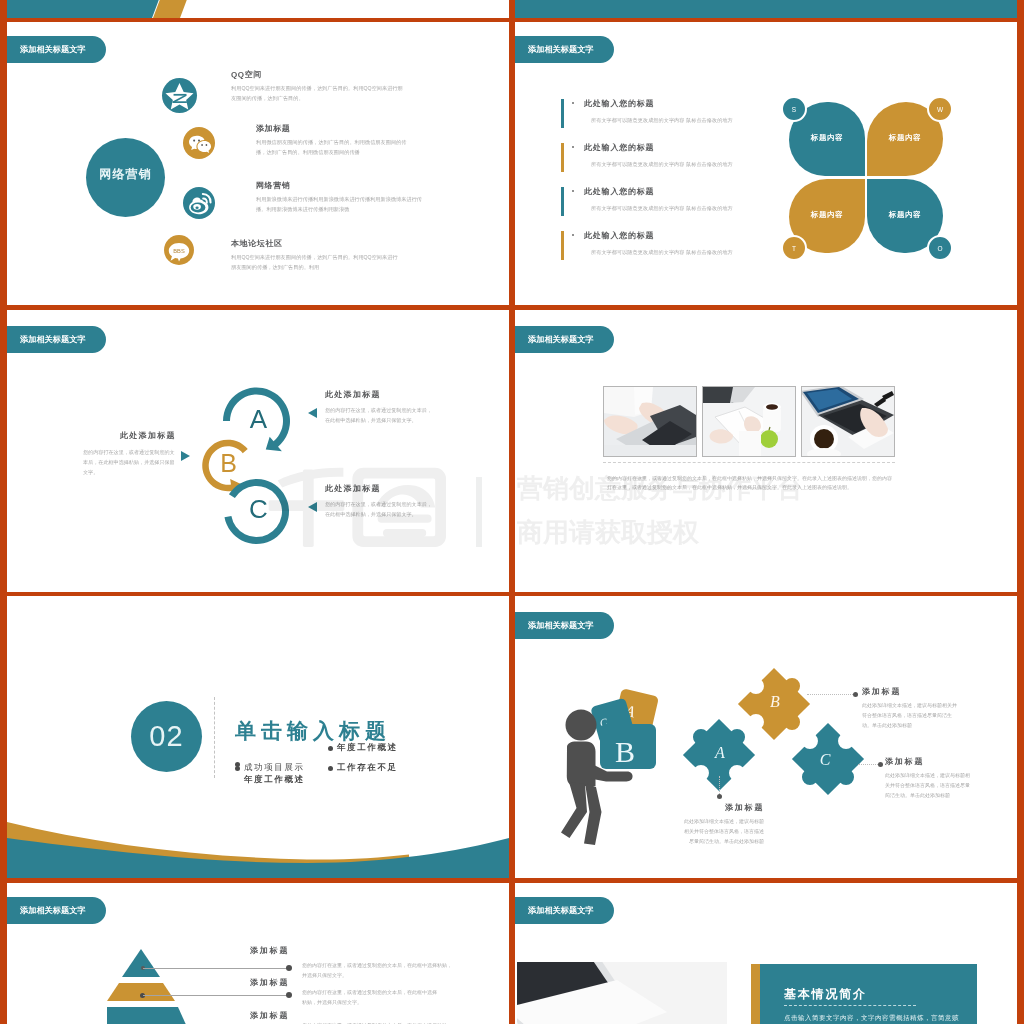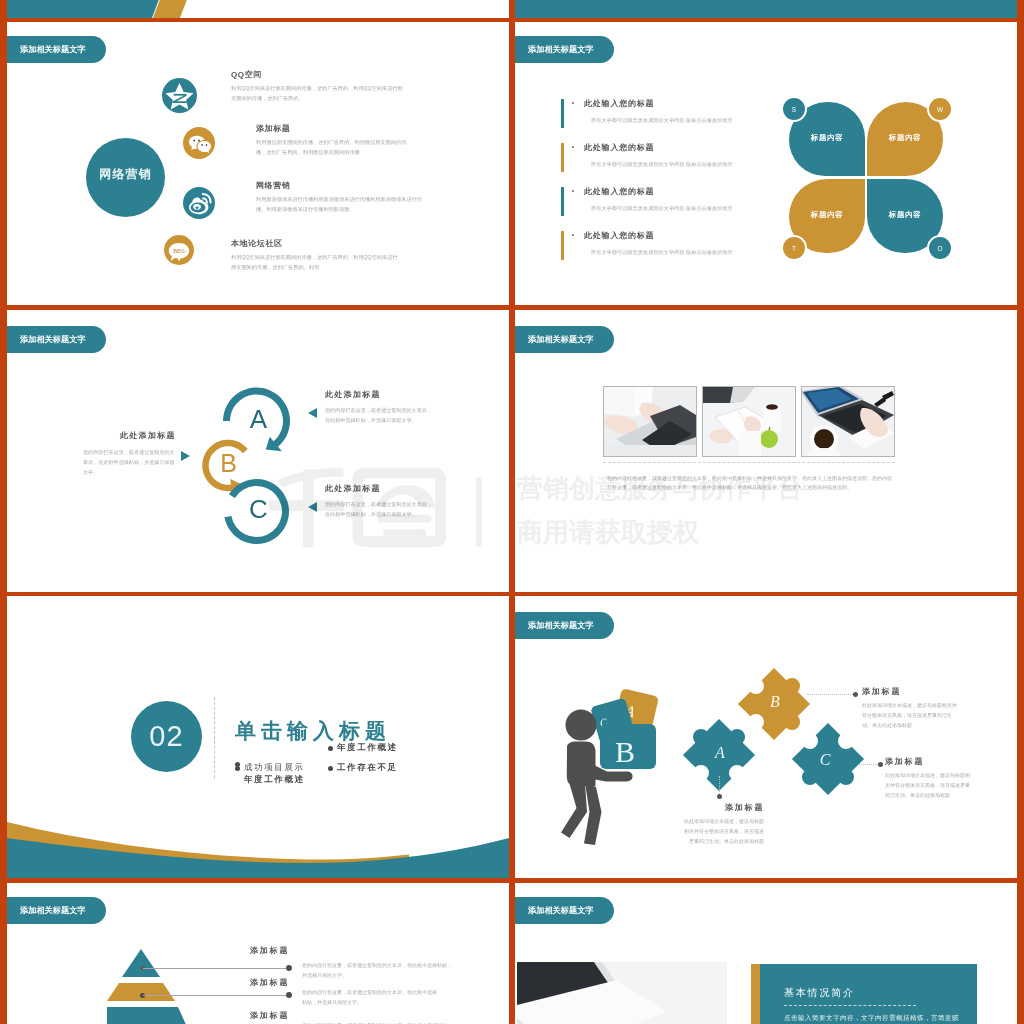--- a/index.html
+++ b/index.html
@@ -394,21 +394,21 @@
       <path d="M-12 46 L100 18 L150 50 L42 92 Z" fill="#fbfbfb"></path>
       <path d="M-10 86 L52 66 L88 86 L20 114 Z" fill="#fafafa"></path>
       <ellipse cx="136" cy="106" rx="48" ry="27" fill="#fcfcfc"></ellipse>
       <circle cx="134" cy="96" r="32" fill="#fff"></circle>
       <ellipse cx="134" cy="95" rx="22" ry="20" fill="#3d2617"></ellipse>
     </svg>
   </div>
 
   <div class="abs" style="left:245px;top:81px;width:217px;height:130px;background:#2d8091;">
     <div class="abs" style="left:-9px;top:0;width:9px;height:130px;background:#ca9333;"></div>
-    <div class="abs" style="left:24px;top:22px;color:#fff;font-size:10px;font-weight:normal;letter-spacing:1.8px;">基本情况简介</div>
+    <div class="abs" style="left:24px;top:22px;color:#fff;font-size:12px;font-weight:bold;letter-spacing:1.8px;">基本情况简介</div>
     <div class="abs" style="left:24px;top:41px;width:132px;height:0;border-top:1.6px dashed #bcd9de;"></div>
     <div class="abs" style="left:24px;top:47px;width:180px;color:#eaf5f7;font-size:6.5px;line-height:2.05;letter-spacing:.5px;">点击输入简要文字内容，文字内容需概括精炼，言简意赅的说明该分项内容……输入简要文字内容</div>
   </div>
 </div>
 
 <div class="abs" style="left:0;top:0;width:1024px;height:1024px;pointer-events:none;mix-blend-mode:multiply;">
   <svg class="abs" style="left:266px;top:466px;width:180px;height:90px" viewBox="0 0 200 100">
     <g fill="#efefef">
 
       <path d="M13 16 C30 7 58 2 82 2 L86 2 L86 12 L79 12 C58 12 34 17 18 24 Z"></path>

